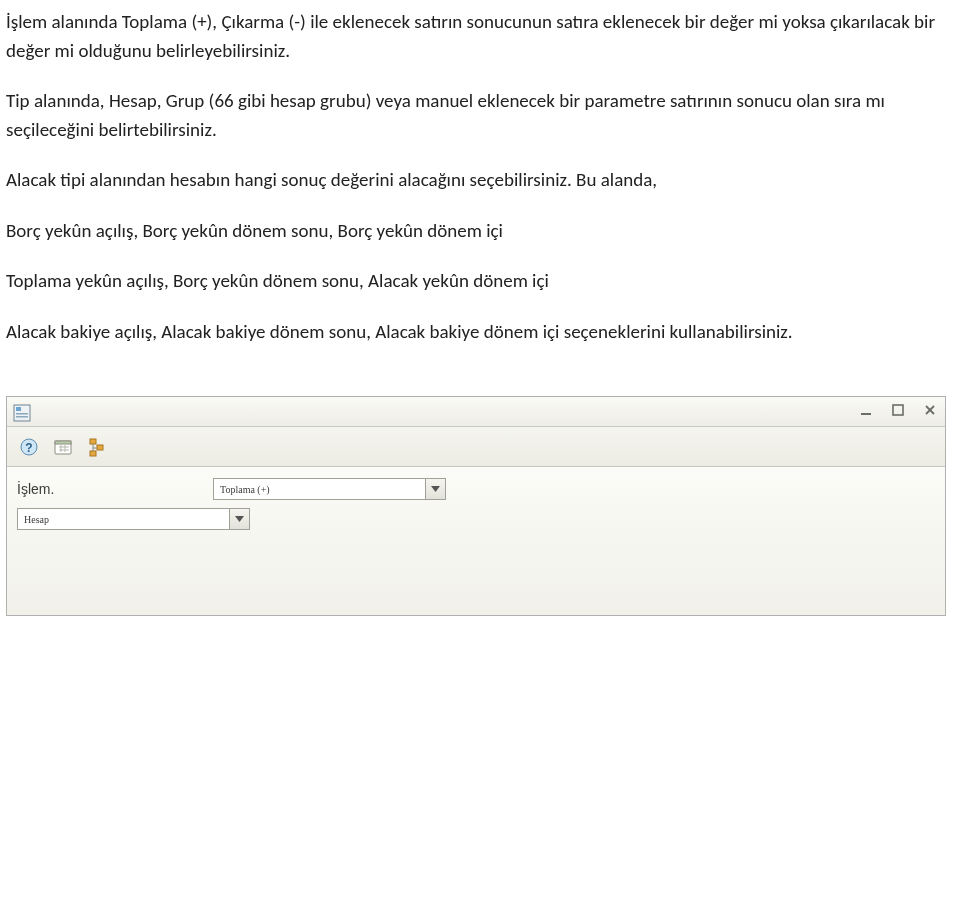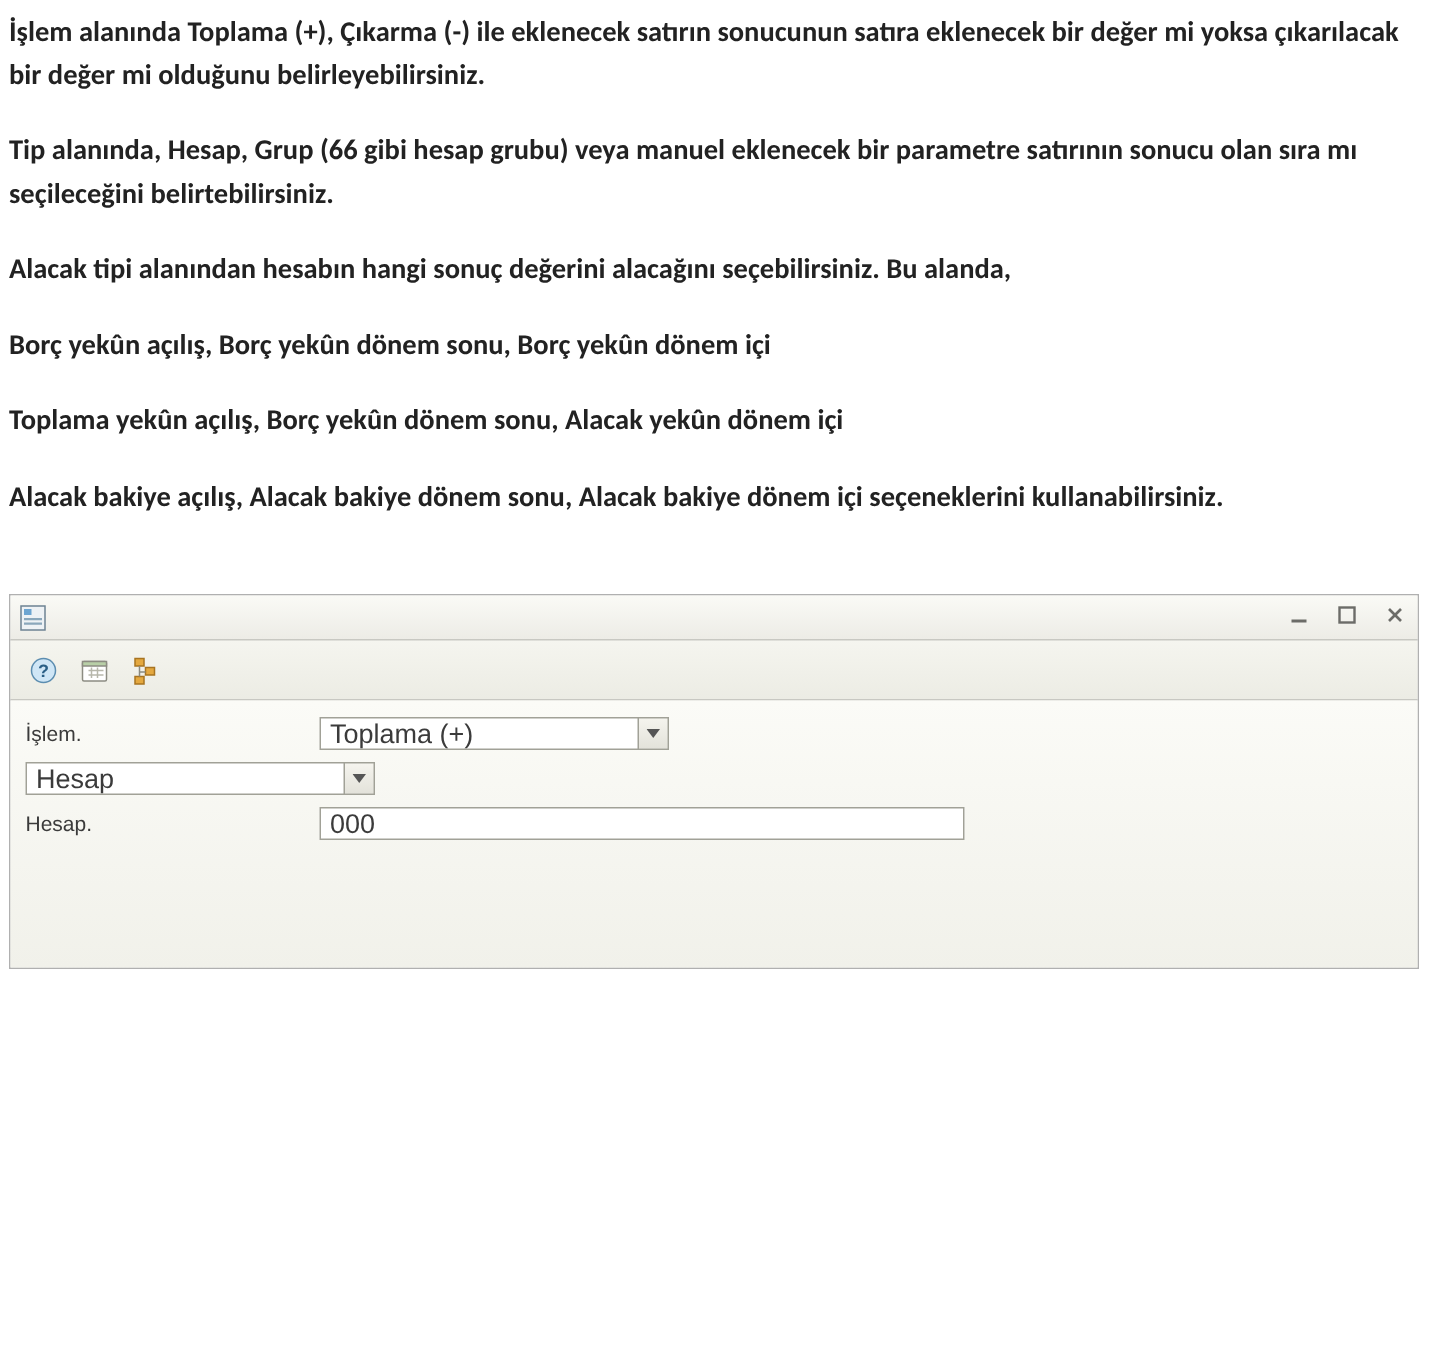--- a/index.html
+++ b/index.html
@@ -6,21 +6,20 @@
     body {
       font-family: Calibri, "Segoe UI", Arial, sans-serif;
       font-size: 19px;
       color: #222;
       background: #fff;
       width: 960px;
       line-height: 1.5;
     }
     .text-section {
       padding: 8px 24px 4px 6px;
-      font-weight: bold;
     }
     .text-section p {
       margin-bottom: 22px;
     }
     .text-section p.last {
       margin-bottom: 46px;
     }
 
     .app-window {
       margin: 0 6px 0 6px;
@@ -87,22 +86,22 @@
     }
     .form-label.bold { font-weight: normal; }
     .form-input-wrap {
       display: flex;
       align-items: stretch;
       height: 22px;
     }
     .txt-input {
       border: 1px solid #a1a197;
       background: #fff;
-      font-family: Liberation Sans, sans-serif;
-      font-size: 18px;
+      font-family: Liberation Serif, serif;
+      font-size: 10px;
       color: #3b3b3b;
       padding: 0 6px;
       height: 22px;
     }
     .w210 { width: 213px; }
     .w420 { width: 430px; }
     .dd-btn {
       width: 20px;
       border: 1px solid #a1a197;
       border-left: none;
@@ -204,22 +203,16 @@
         <input class="txt-input w210" type="text" value="Hesap" style="">
         <div class="dd-btn">
           <svg width="9" height="6" viewBox="0 0 9 6">
               <polygon points="0,0 9,0 4.5,6" fill="#555"></polygon>
             </svg>
         </div>
       </div>
     </div>
 
 
-    <div class="form-row">
-      <div class="form-label">Hesap.</div>
-      <div class="form-input-wrap">
-        <input class="txt-input w420" type="text" value="000" style="">
-      </div>
-    </div>
 
   </div>
 
 </div>
 
 </body></html>

